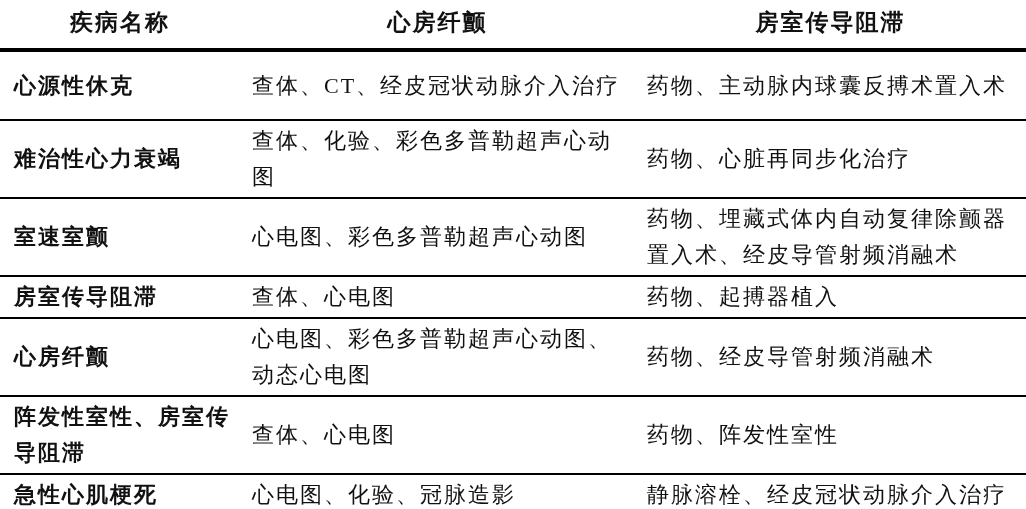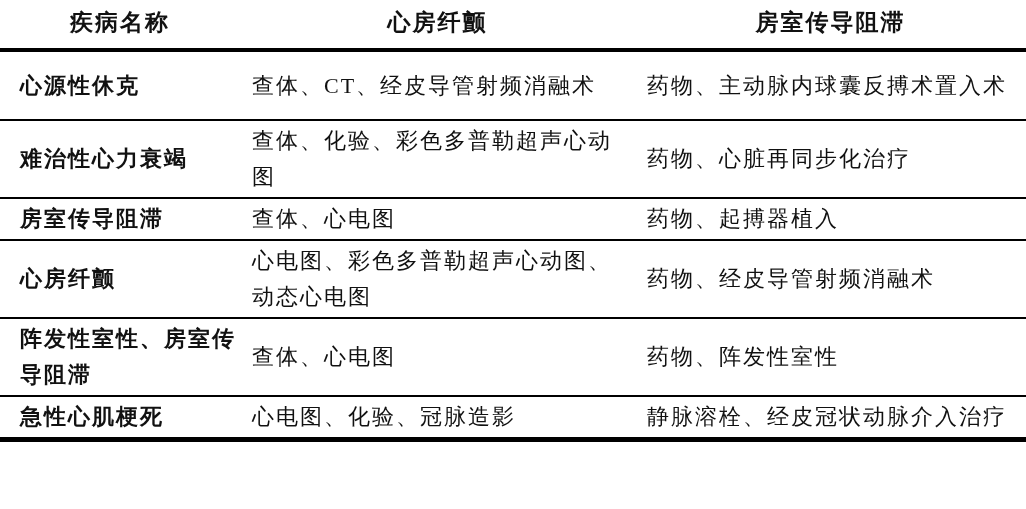--- a/index.html
+++ b/index.html
@@ -38,21 +38,21 @@
     font-size: 22px;
     letter-spacing: 2px;
     line-height: 36px;
     vertical-align: middle;
     border-bottom: 2px solid #000000;
     padding: 2px 4px 2px 12px;
     word-break: break-all;
   }
   tbody td.disease {
     font-weight: bold;
-    padding-left: 20px;
+    padding-left: 14px;
   }
   tbody tr.last td {
     border-bottom: 5px solid #000000;
   }
 </style>
 </head>
 <body>
 
 <table class="doc-table">
   <colgroup>
@@ -63,27 +63,32 @@
   <thead>
     <tr>
       <th>疾病名称</th>
       <th>心房纤颤</th>
       <th>房室传导阻滞</th>
     </tr>
   </thead>
   <tbody>
     <tr style="height:70px">
       <td class="disease">心源性休克</td>
-      <td>查体、CT、经皮导管射频消融术</td>
+      <td>查体、CT、经皮冠状动脉介入治疗</td>
       <td>药物、主动脉内球囊反搏术置入术</td>
     </tr>
     <tr style="height:76px">
       <td class="disease">难治性心力衰竭</td>
       <td>查体、化验、彩色多普勒超声心动图</td>
       <td>药物、心脏再同步化治疗</td>
+    </tr>
+    <tr style="height:73px">
+      <td class="disease">室速室颤</td>
+      <td>心电图、彩色多普勒超声心动图</td>
+      <td>药物、埋藏式体内自动复律除颤器置入术、经皮导管射频消融术</td>
     </tr>
     <tr style="height:37px">
       <td class="disease">房室传导阻滞</td>
       <td>查体、心电图</td>
       <td>药物、起搏器植入</td>
     </tr>
     <tr style="height:78px">
       <td class="disease">心房纤颤</td>
       <td>心电图、彩色多普勒超声心动图、动态心电图</td>
       <td>药物、经皮导管射频消融术</td>

